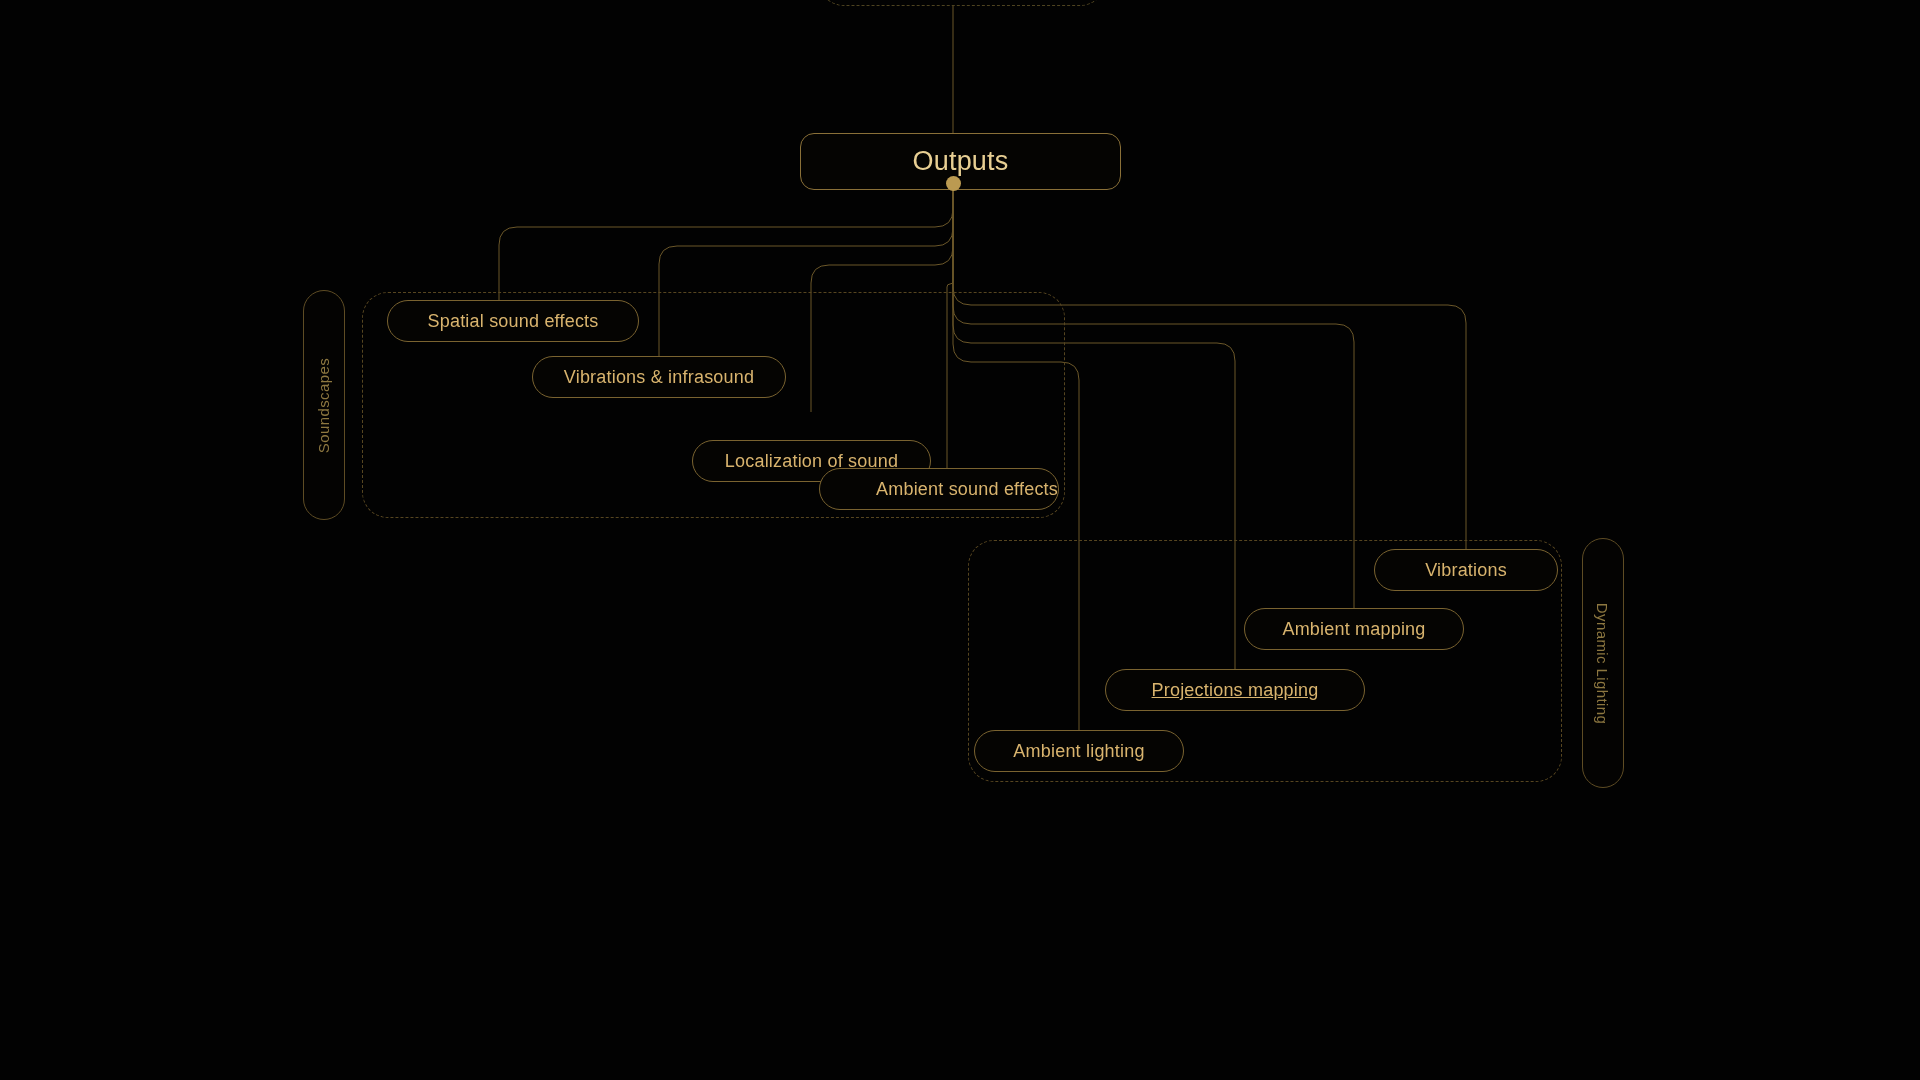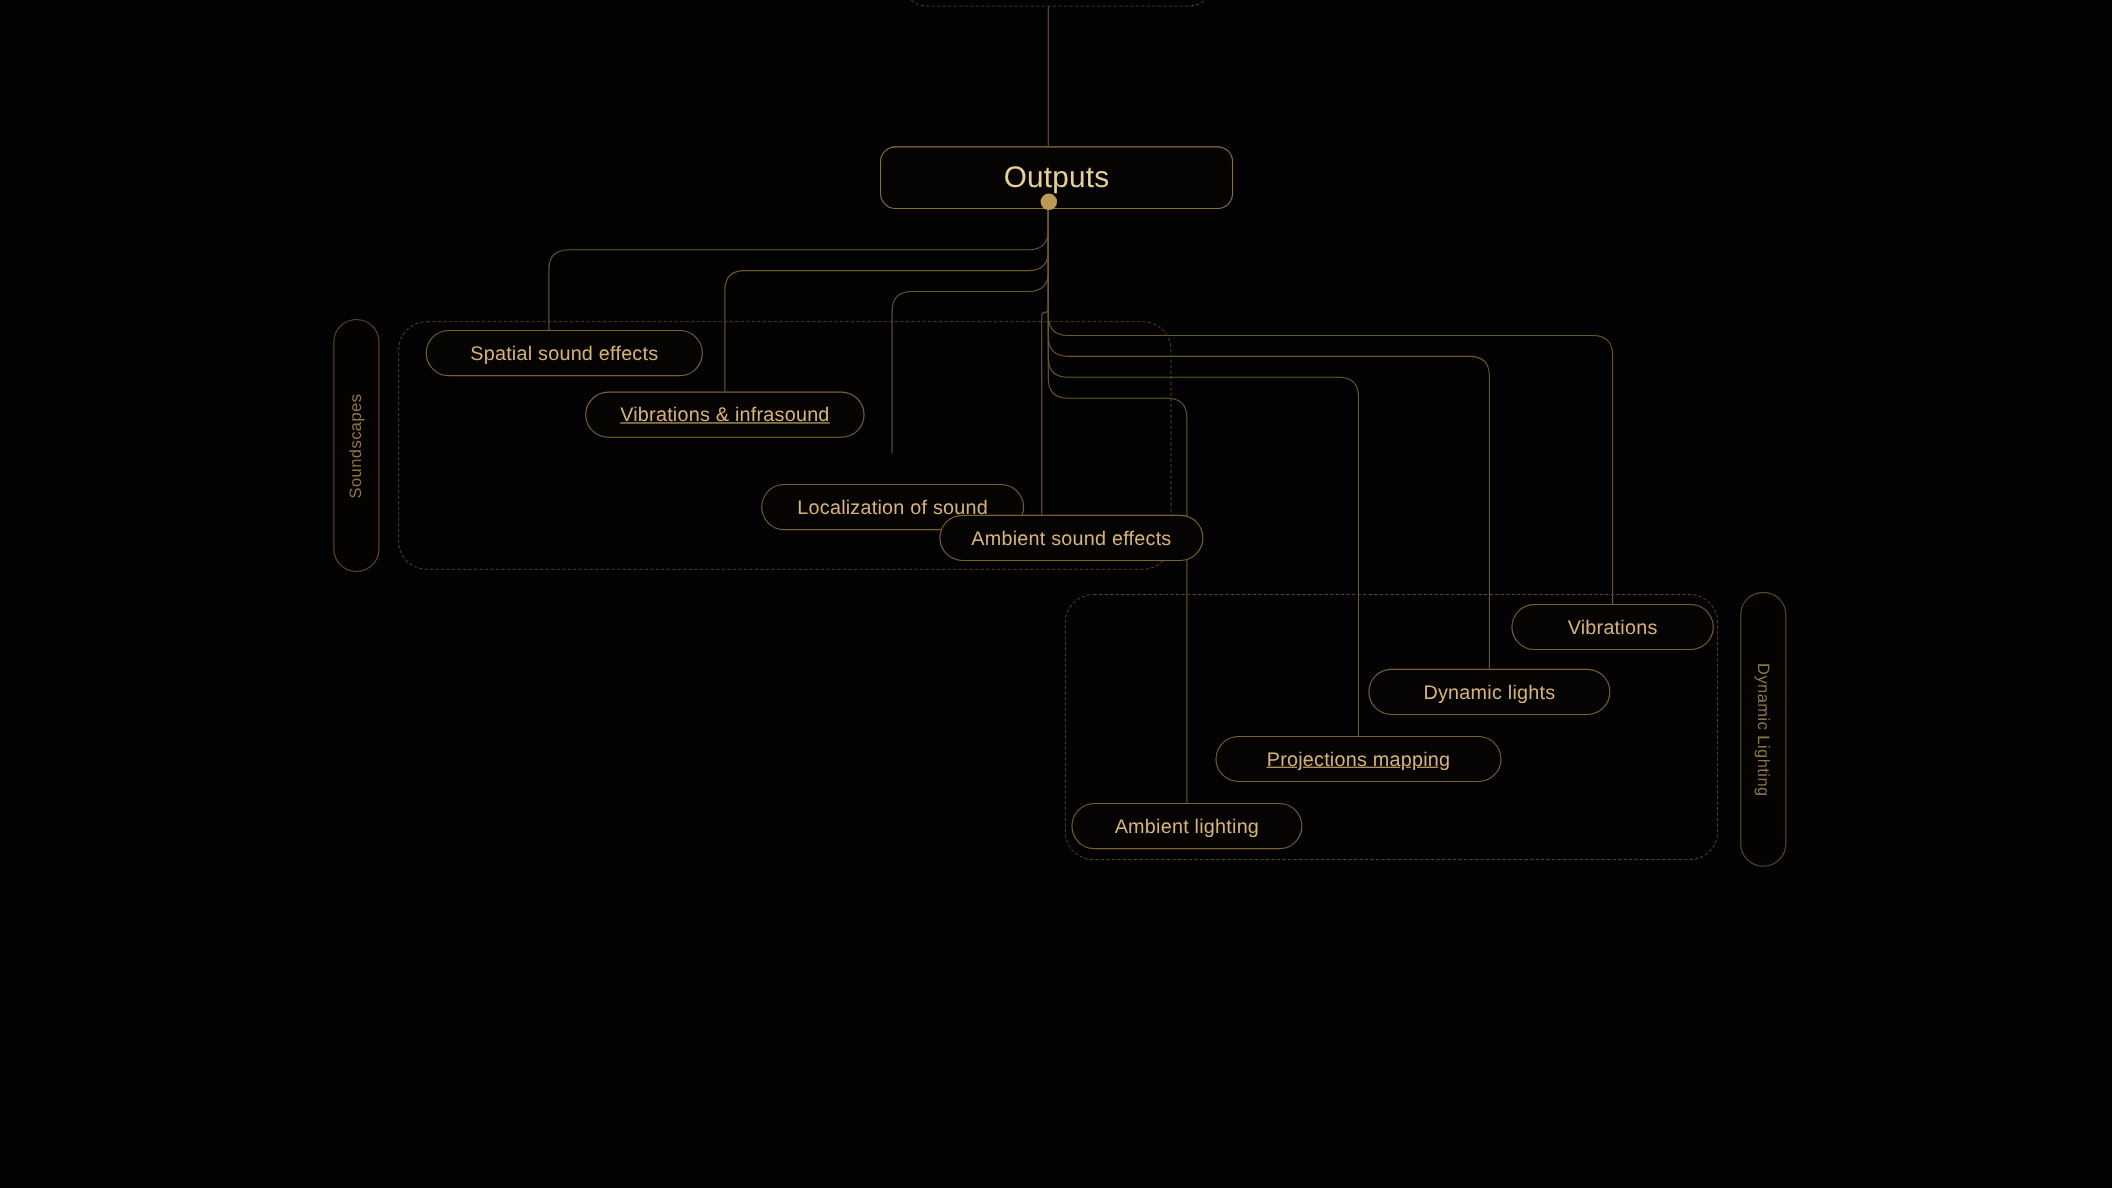--- a/index.html
+++ b/index.html
@@ -93,39 +93,39 @@
   </div>
   <div class="hub-dot" style="left: 945.5px; top: 175.5px;"></div>
 
   <div class="group-box" style="left: 362px; top: 292px; width: 703px; height: 226px;"></div>
   <div class="group-label rot-ccw" style="left: 303px; top: 290px; width: 42px; height: 230px;">
     <span>Soundscapes</span>
   </div>
   <div class="node leaf" style="left: 387px; top: 300px; width: 252px; height: 42px;">
     <span>Spatial sound effects</span>
   </div>
-  <div class="node leaf" style="left: 532px; top: 356px; width: 254px; height: 42px; text-decoration: underline;">
+  <div class="node leaf" style="left: 532px; top: 356px; width: 254px; height: 42px;">
     <span>Vibrations &amp; infrasound</span>
   </div>
   <div class="node leaf" style="left: 692px; top: 412px; width: 239px; height: 42px; margin-top: 28px;">
     <span>Localization of sound</span>
   </div>
-  <div class="node leaf" style="left: 854px; top: 468px; width: 240px; height: 42px;">
+  <div class="node leaf" style="left: 819px; top: 468px; width: 240px; height: 42px; justify-content: flex-end;">
     <span>Ambient sound effects</span>
   </div>
 
   <div class="group-box" style="left: 968px; top: 540px; width: 594px; height: 242px;"></div>
   <div class="group-label rot-cw" style="left: 1582px; top: 538px; width: 42px; height: 250px;">
     <span>Dynamic Lighting</span>
   </div>
   <div class="node leaf" style="left: 1374px; top: 549px; width: 184px; height: 42px;">
     <span>Vibrations</span>
   </div>
   <div class="node leaf" style="left: 1244px; top: 608px; width: 220px; height: 42px;">
-    <span>Dynamic lights</span>
+    <span>Ambient mapping</span>
   </div>
   <div class="node leaf" style="left: 1105px; top: 669px; width: 260px; height: 42px; text-decoration: underline;">
     <span>Projections mapping</span>
   </div>
   <div class="node leaf" style="left: 974px; top: 730px; width: 210px; height: 42px;">
     <span>Ambient lighting</span>
   </div>
 
 </div>
 

